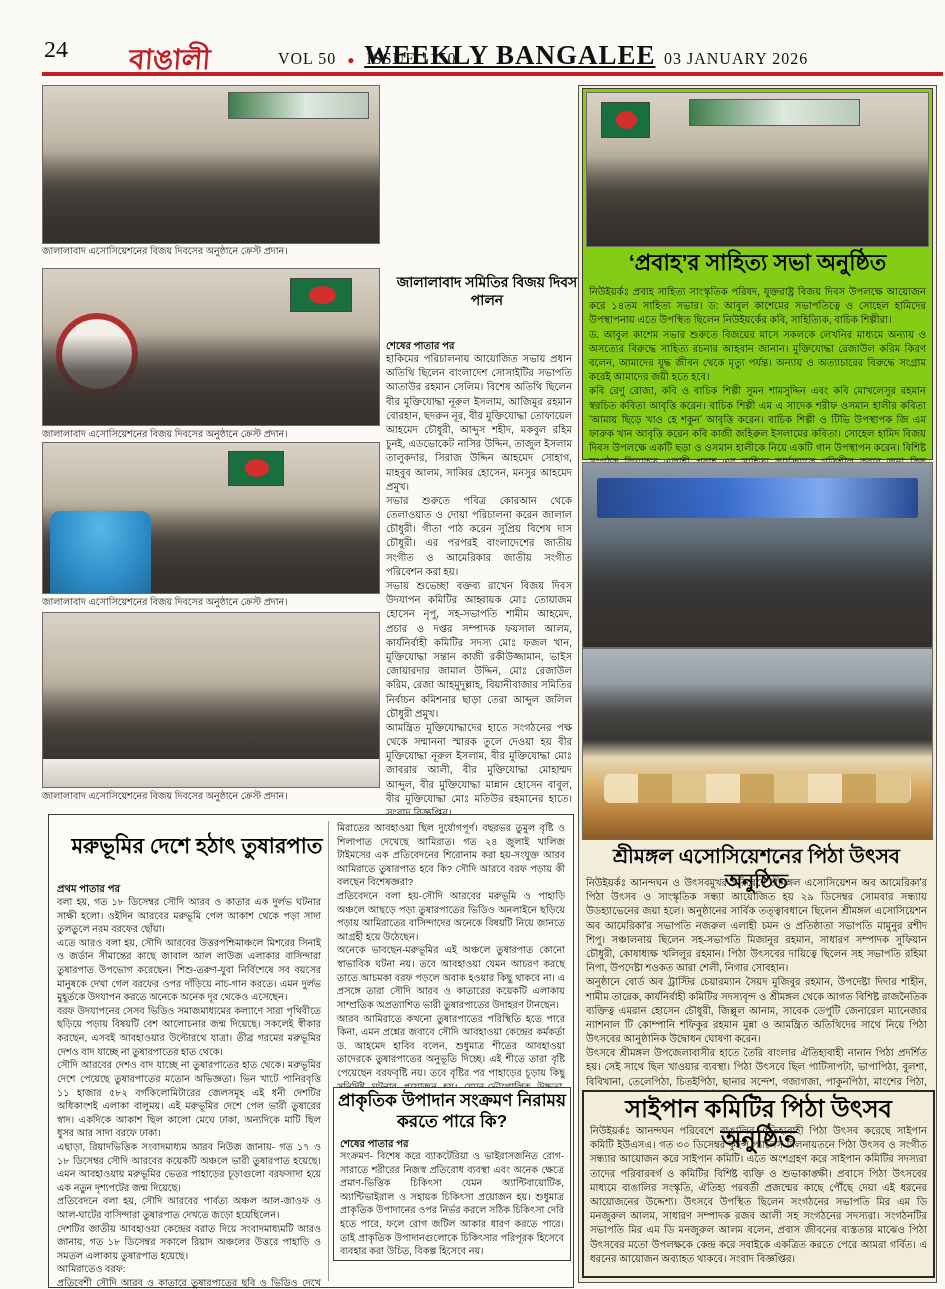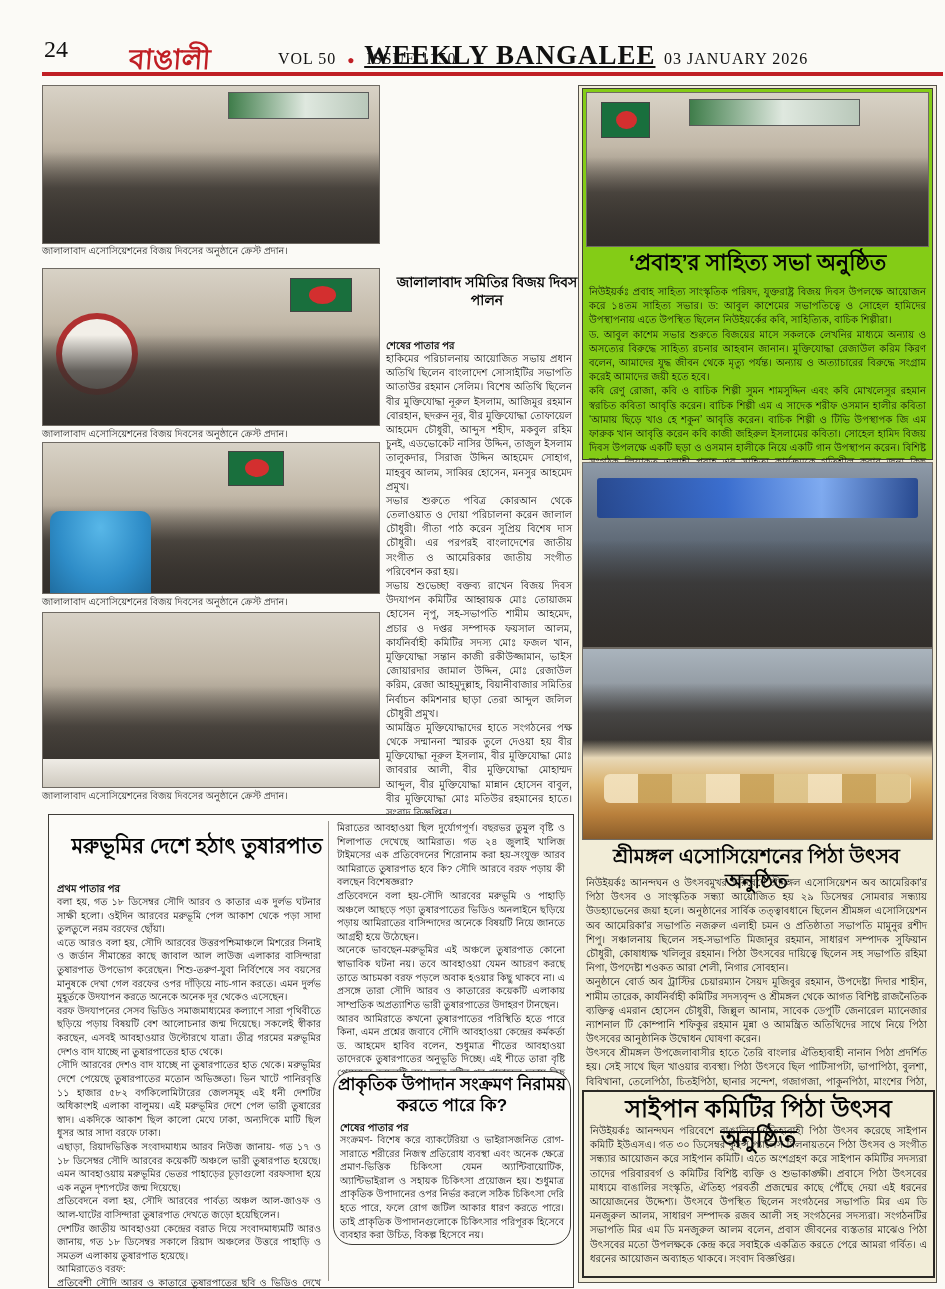--- a/index.html
+++ b/index.html
@@ -144,20 +144,20 @@
 আমিরাতেও বরফ:
 প্রতিবেশী সৌদি আরব ও কাতারে তুষারপাতের ছবি ও ভিডিও দেখে সংযুক্ত আরব আমিরাতের অনেক বাসিন্দার মনে প্রশ্ন জেগেছে- তাদের দেশেও কখনো এরকম তুষারপাত হবে কি?
 সৌদি আরব ও কাতারে যেসময় তুষারপাত হয়েছে সেসময় আ-</div>
       <div class="body-text" style="position:absolute;left:288px;top:6px;width:228px;height:262px;font-size:9.6px;">মিরাতের আবহাওয়া ছিল দুর্যোগপূর্ণ। বছরভর তুমুল বৃষ্টি ও শিলাপাত দেখেছে আমিরাত। গত ২৪ জুলাই খালিজ টাইমসের এক প্রতিবেদনের শিরোনাম করা হয়-সংযুক্ত আরব আমিরাতে তুষারপাত হবে কি? সৌদি আরবে বরফ পড়ায় কী বলছেন বিশেষজ্ঞরা?
 প্রতিবেদনে বলা হয়-সৌদি আরবের মরুভূমি ও পাহাড়ি অঞ্চলে আছড়ে পড়া তুষারপাতের ভিডিও অনলাইনে ছড়িয়ে পড়ায় আমিরাতের বাসিন্দাদের অনেকে বিষয়টি নিয়ে জানতে আগ্রহী হয়ে উঠেছেন।
 অনেকে ভাবছেন-মরুভূমির এই অঞ্চলে তুষারপাত কোনো স্বাভাবিক ঘটনা নয়। তবে আবহাওয়া যেমন আচরণ করছে তাতে আচমকা বরফ পড়লে অবাক হওয়ার কিছু থাকবে না। এ প্রসঙ্গে তারা সৌদি আরব ও কাতারের কয়েকটি এলাকায় সাম্প্রতিক অপ্রত্যাশিত ভারী তুষারপাতের উদাহরণ টানছেন।
 আরব আমিরাতে কখনো তুষারপাতের পরিস্থিতি হতে পারে কিনা, এমন প্রশ্নের জবাবে সৌদি আবহাওয়া কেন্দ্রের কর্মকর্তা ড. আহমেদ হাবিব বলেন, শুধুমাত্র শীতের আবহাওয়া তাদেরকে তুষারপাতের অনুভূতি দিচ্ছে। এই শীতে তারা বৃষ্টি পেয়েছেন বরফবৃষ্টি নয়। তবে বৃষ্টির পর পাহাড়ের চূড়ায় কিছু সুনির্দিষ্ট ঘটনার প্রয়োজন হয়। যেমন-ভৌগোলিক উচ্চতা, যেখানে তাপমাত্রা হঠাৎ করে নেমে যেতে পারে। সেখানে সাধারণত শিলাবৃষ্টির সম্ভাবনা বেশি।
 তার মতে, আমিরাতে এমনটি না-ও হতে পারে। সম্ভবত শীতের আবহাওয়া তাদেরকে তুষারপাতের অনুভূতি দিচ্ছে। এই শীতে তারা বৃষ্টি পেয়েছেন বরফবৃষ্টি নয়। আকাশ থেকে নেমে আসা বরফ পাহাড়ের চূড়ায় জমে গিয়েছিল। দূর থেকে দেখতে মনে হচ্ছিল, যেন তুষার পড়ে আছে।</div>
     </article>
 
-    <article class="boxed" style="position:absolute;left:284px;top:256px;width:236px;height:172px;background:#fcfbf8;border-radius:19px;">
+    <article class="boxed" style="position:absolute;left:284px;top:272px;width:236px;height:172px;background:#fcfbf8;">
       <h2 class="headline" style="position:absolute;left:2px;right:2px;top:2px;font-size:17px;margin:0;">প্রাকৃতিক উপাদান সংক্রমণ নিরাময় করতে পারে কি?</h2>
       <div class="contline" style="position:absolute;left:6px;top:48px;">শেষের পাতার পর</div>
       <div class="body-text" style="position:absolute;left:6px;right:6px;top:61px;bottom:4px;font-size:9.6px;">সংক্রমণ- বিশেষ করে ব্যাকটেরিয়া ও ভাইরাসজনিত রোগ- সারাতে শরীরের নিজস্ব প্রতিরোধ ব্যবস্থা এবং অনেক ক্ষেত্রে প্রমাণ-ভিত্তিক চিকিৎসা যেমন অ্যান্টিবায়োটিক, অ্যান্টিভাইরাল ও সহায়ক চিকিৎসা প্রয়োজন হয়। শুধুমাত্র প্রাকৃতিক উপাদানের ওপর নির্ভর করলে সঠিক চিকিৎসা দেরি হতে পারে, ফলে রোগ জটিল আকার ধারণ করতে পারে। তাই প্রাকৃতিক উপাদানগুলোকে চিকিৎসার পরিপূরক হিসেবে ব্যবহার করা উচিত, বিকল্প হিসেবে নয়।</div>
     </article>
   </section>
 
 </div>
 
 </body></html>

